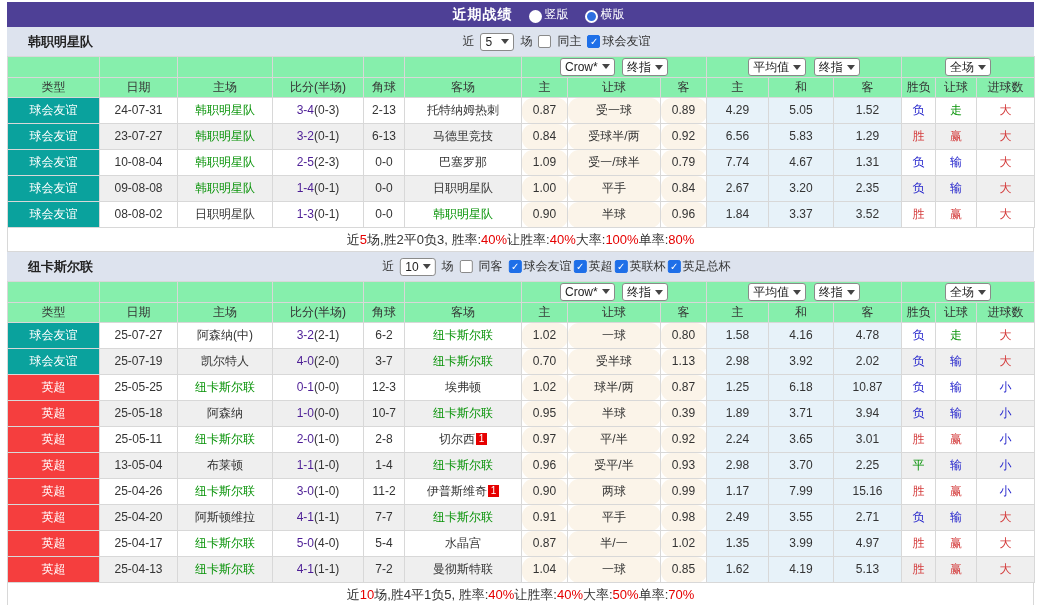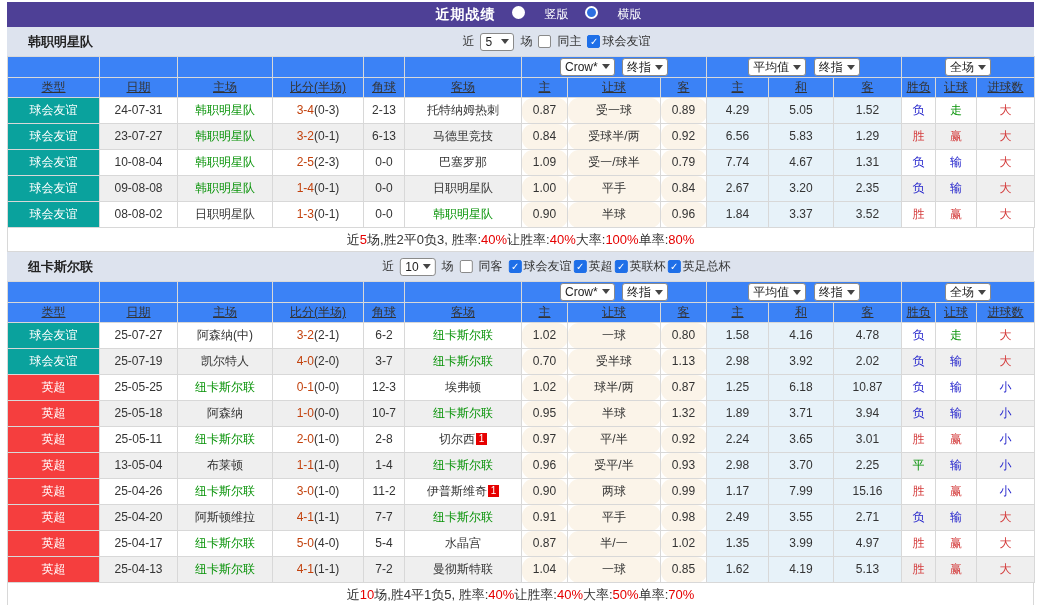--- a/index.html
+++ b/index.html
@@ -2,55 +2,55 @@
 <html><head>
 <meta charset="utf-8">
 <style>
   * { box-sizing: border-box; }
   body { margin:0; background:#fff; font-family:"Liberation Sans","DejaVu Sans",sans-serif; }
   .page { width:1041px; height:605px; padding:2px 7px 0; background:#fff; overflow:hidden; }
 
   
   .titlebar { height:25px; background:#4e4096; display:flex; align-items:center; justify-content:center; gap:16px; color:#fff; }
   .titlebar .t { font-weight:bold; font-size:14px; letter-spacing:1px;margin-left:36px; }
-  .radio-wrap { display:inline-flex; align-items:flex-start; gap:20px; font-size:12px; cursor:default; }
+  .radio-wrap { display:inline-flex; align-items:flex-end; gap:3px; font-size:12px; cursor:default; }
   .radio { width:13px; height:13px; border-radius:50%; background:#fff; display:inline-block; }
   .radio.checked { background:#2e6fe0; border:2px solid #fff; }
 
   
   .section-head { height:29px; background:#dde3ee; position:relative; display:flex; align-items:center; }
   .team-name { margin-left:21px; font-weight:bold; font-size:13px; color:#222; }
   .filters { position:absolute; left:53.5%; transform:translateX(-50%); top:0; height:100%; display:flex; align-items:center; gap:4px; font-size:12px; color:#333; white-space:nowrap; }
   .cbs { display:inline-flex; align-items:center; }
   .cbwrap { display:inline-flex; align-items:center; }
   .cb { width:13px; height:13px; border:1px solid #8a8a8a; border-radius:2px; background:#fff; display:inline-block; position:relative; margin:0 2px; }
   .cb.checked { background:#1e6fe8; border-color:#1e6fe8; }
   .cb.checked::after { content:"\2713"; color:#fff; position:absolute; font-size:10px; font-weight:bold; left:1.5px; top:-0.5px; }
 
   
   .sel { display:inline-flex; align-items:center; justify-content:space-between; border:1px solid #8a8a8a; border-radius:3px; background:#fff; padding:0 4px; height:18px; font-size:12px; color:#222; margin:0 2px; min-width:34px; }
   .car { width:0; height:0; border-left:4px solid transparent; border-right:4px solid transparent; border-top:5px solid #444; margin-left:4px; }
 
   
   table { border-collapse:collapse; table-layout:fixed; width:1027px; font-size:12px; color:#333; }
   td,th { border:1px solid #d8d8d8; text-align:center; padding:0; overflow:hidden; white-space:nowrap; }
-  thead th { background:#3b82f6; font-weight:normal; color:#333; }
+  thead th { background:#86efac; font-weight:normal; color:#333; }
   .grp-row th { height:21px; }
-  .col-row th { height:20px;text-decoration:underline; }
+  .col-row th { height:20px; }
   tbody td { height:25px; line-height:25px; background:#fff; }
   tr.alt td { background:#efefef; }
   td.cream, tr.alt td.cream { background:#fbf4e9;border-radius:11px; }
   td.bluebg, tr.alt td.bluebg { background:#e7f2f9; }
   td.type { color:#fff; }
   td.type.teal, tr.alt td.type.teal { background:#0aa29d; }
   td.type.redb, tr.alt td.type.redb { background:#f53e3e; }
   .green { color:#089308; }
   .red { color:#d43c3c; }
   .blue { color:#2424cc; }
-  .score { color:#c2410c;text-align:center; }
+  .score { color:#4c1d95;text-align:center; }
   .rc { display:inline-block; background:#e60000; color:#fff; font-size:10px; width:11px; height:12px; line-height:12px; margin-left:1px; vertical-align:1px; }
   .rc:empty { display:none; }
 
   
   .summary { height:24px; width:1027px; border:1px solid #d8d8d8; border-top:none; display:flex; align-items:center; justify-content:center; font-size:13px; background:#fff; }
   .red-t { color:#e60000; }
   .blk-t { color:#333; }
 </style>
 </head>
 <body>
@@ -429,21 +429,21 @@
 
   <tr class="alt">
     <td class="type redb">英超</td>
     <td>25-05-18</td>
     <td><span>阿森纳</span></td>
     <td><span class="score">1-0</span><span>(0-0)</span></td>
     <td>10-7</td>
     <td><span class="green">纽卡斯尔联</span></td>
     <td class="cream">0.95</td>
     <td class="cream">半球</td>
-    <td class="cream">1.32</td>
+    <td class="cream">0.39</td>
     <td class="bluebg">1.89</td>
     <td class="bluebg">3.71</td>
     <td class="bluebg">3.94</td>
     <td class="blue">负</td>
     <td class="blue">输</td>
     <td class="blue">小</td>
   </tr>
 
   <tr>
     <td class="type redb">英超</td>

